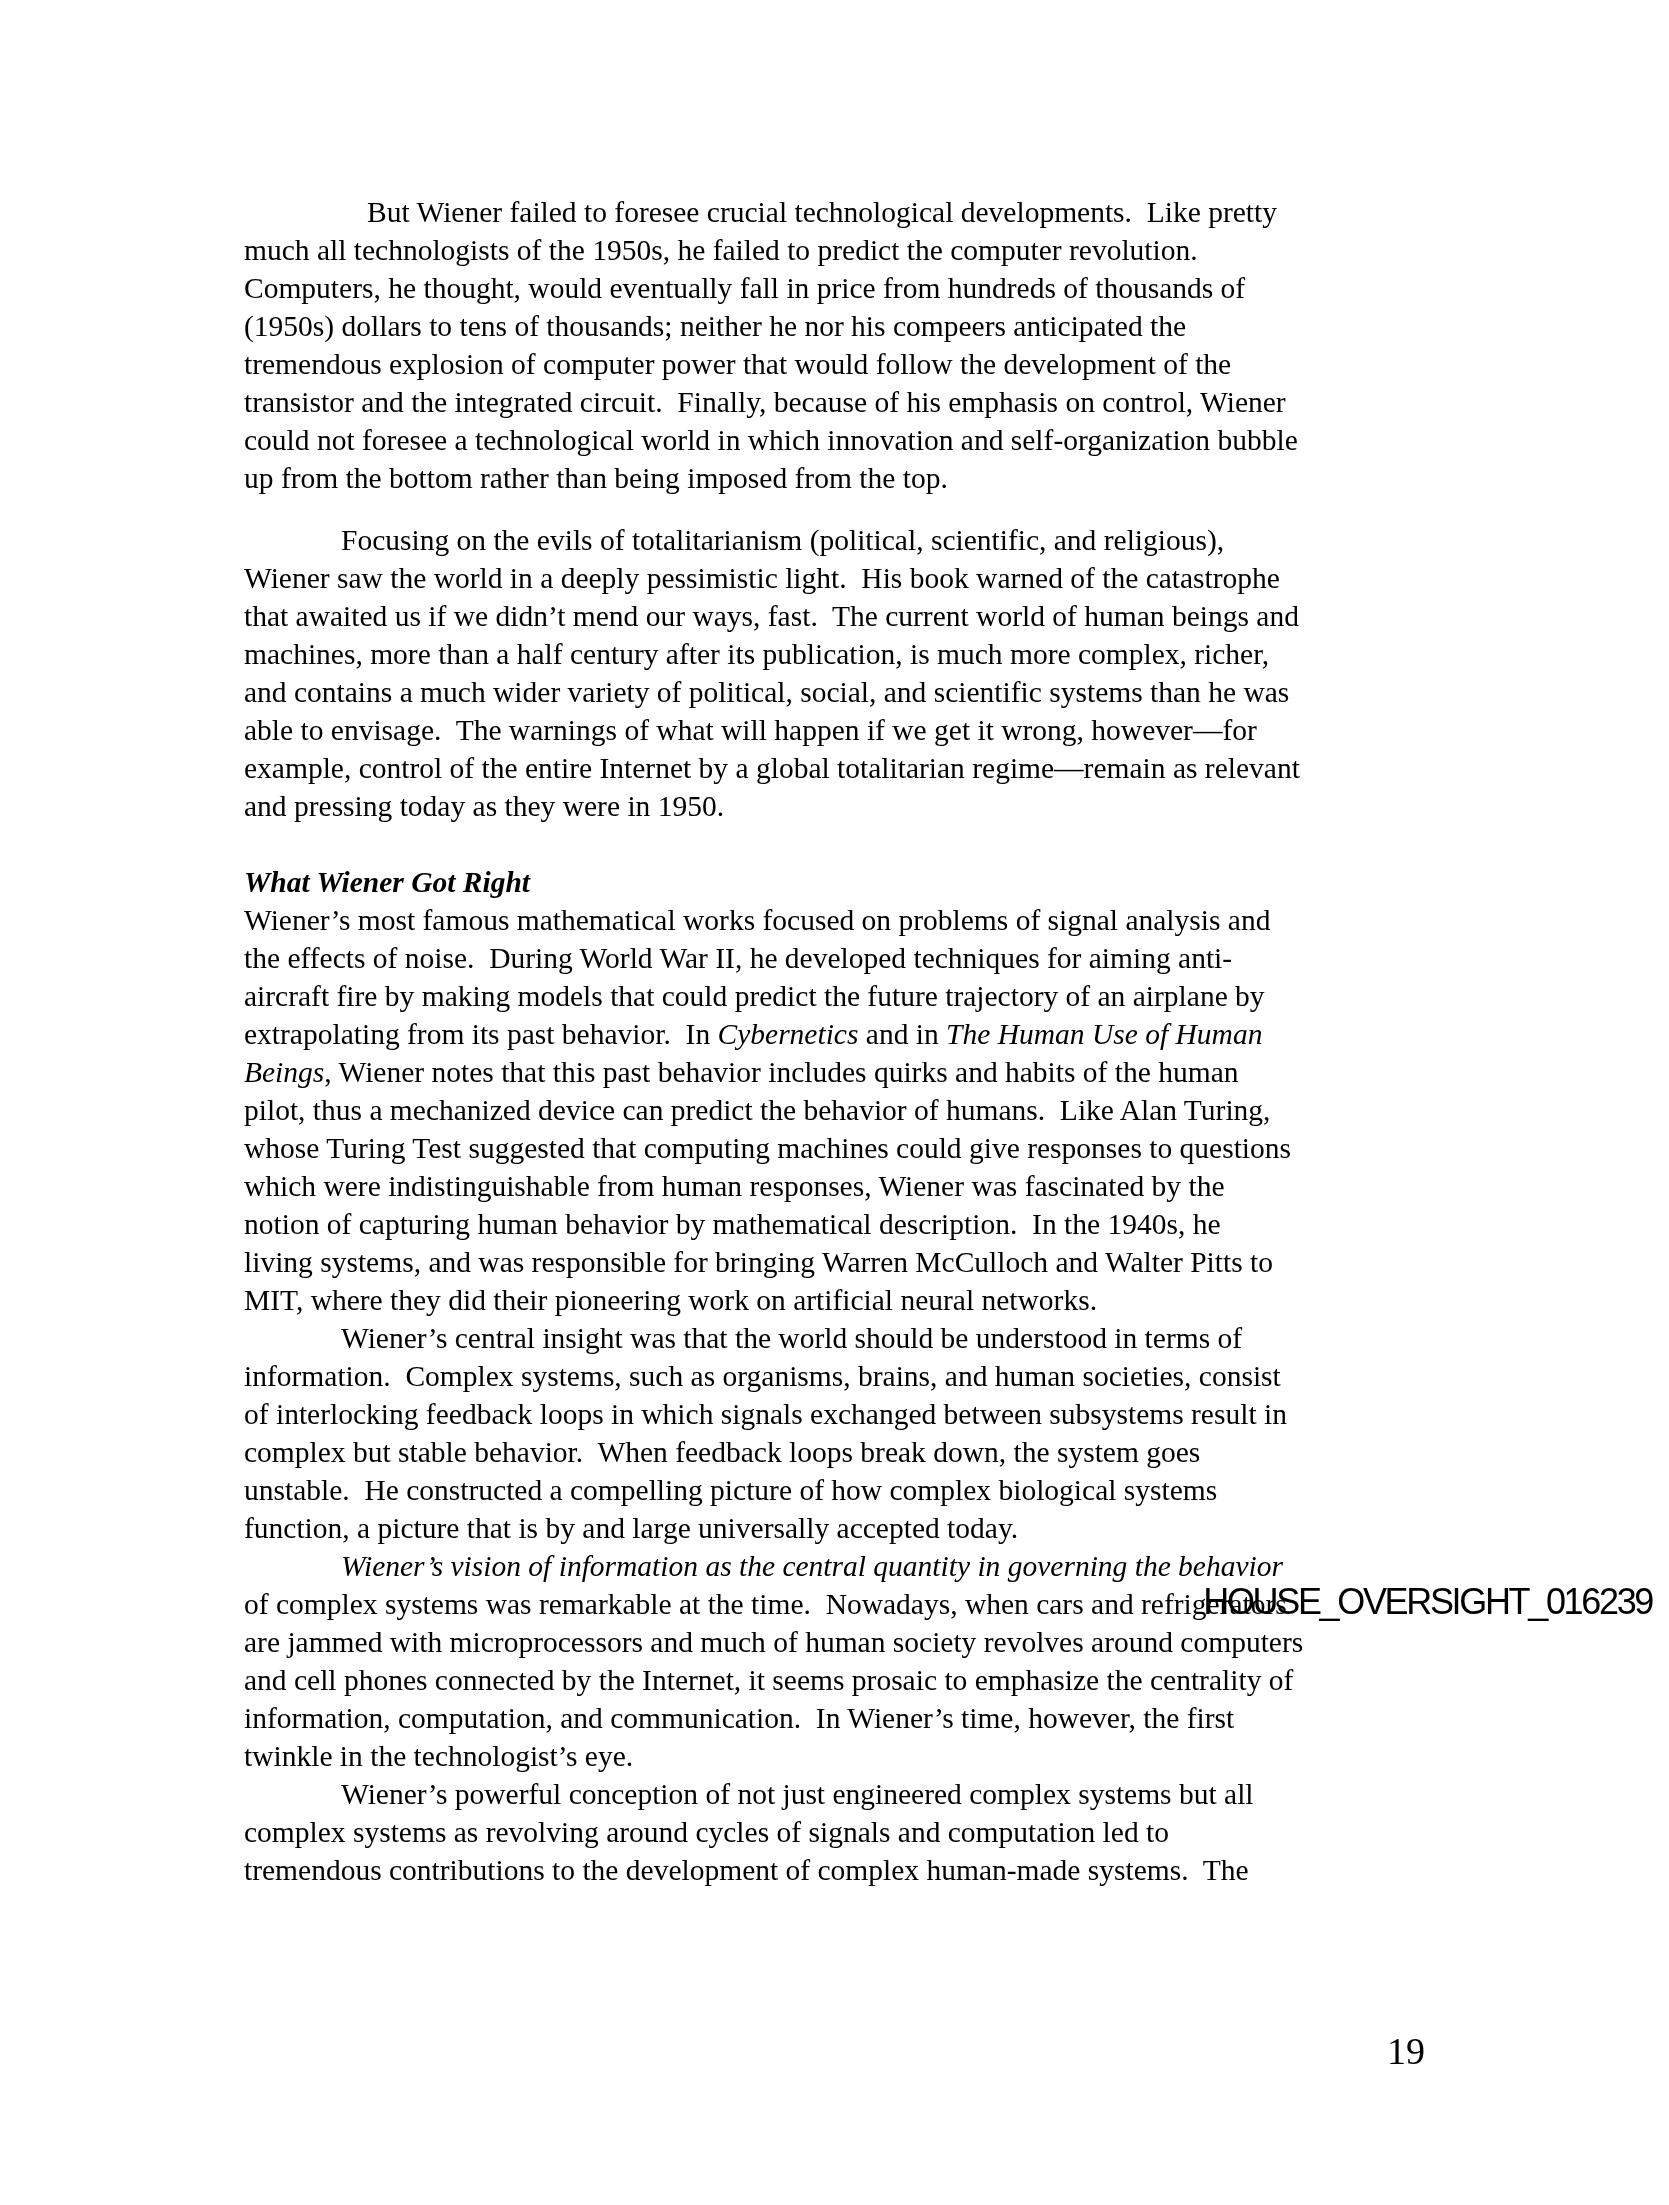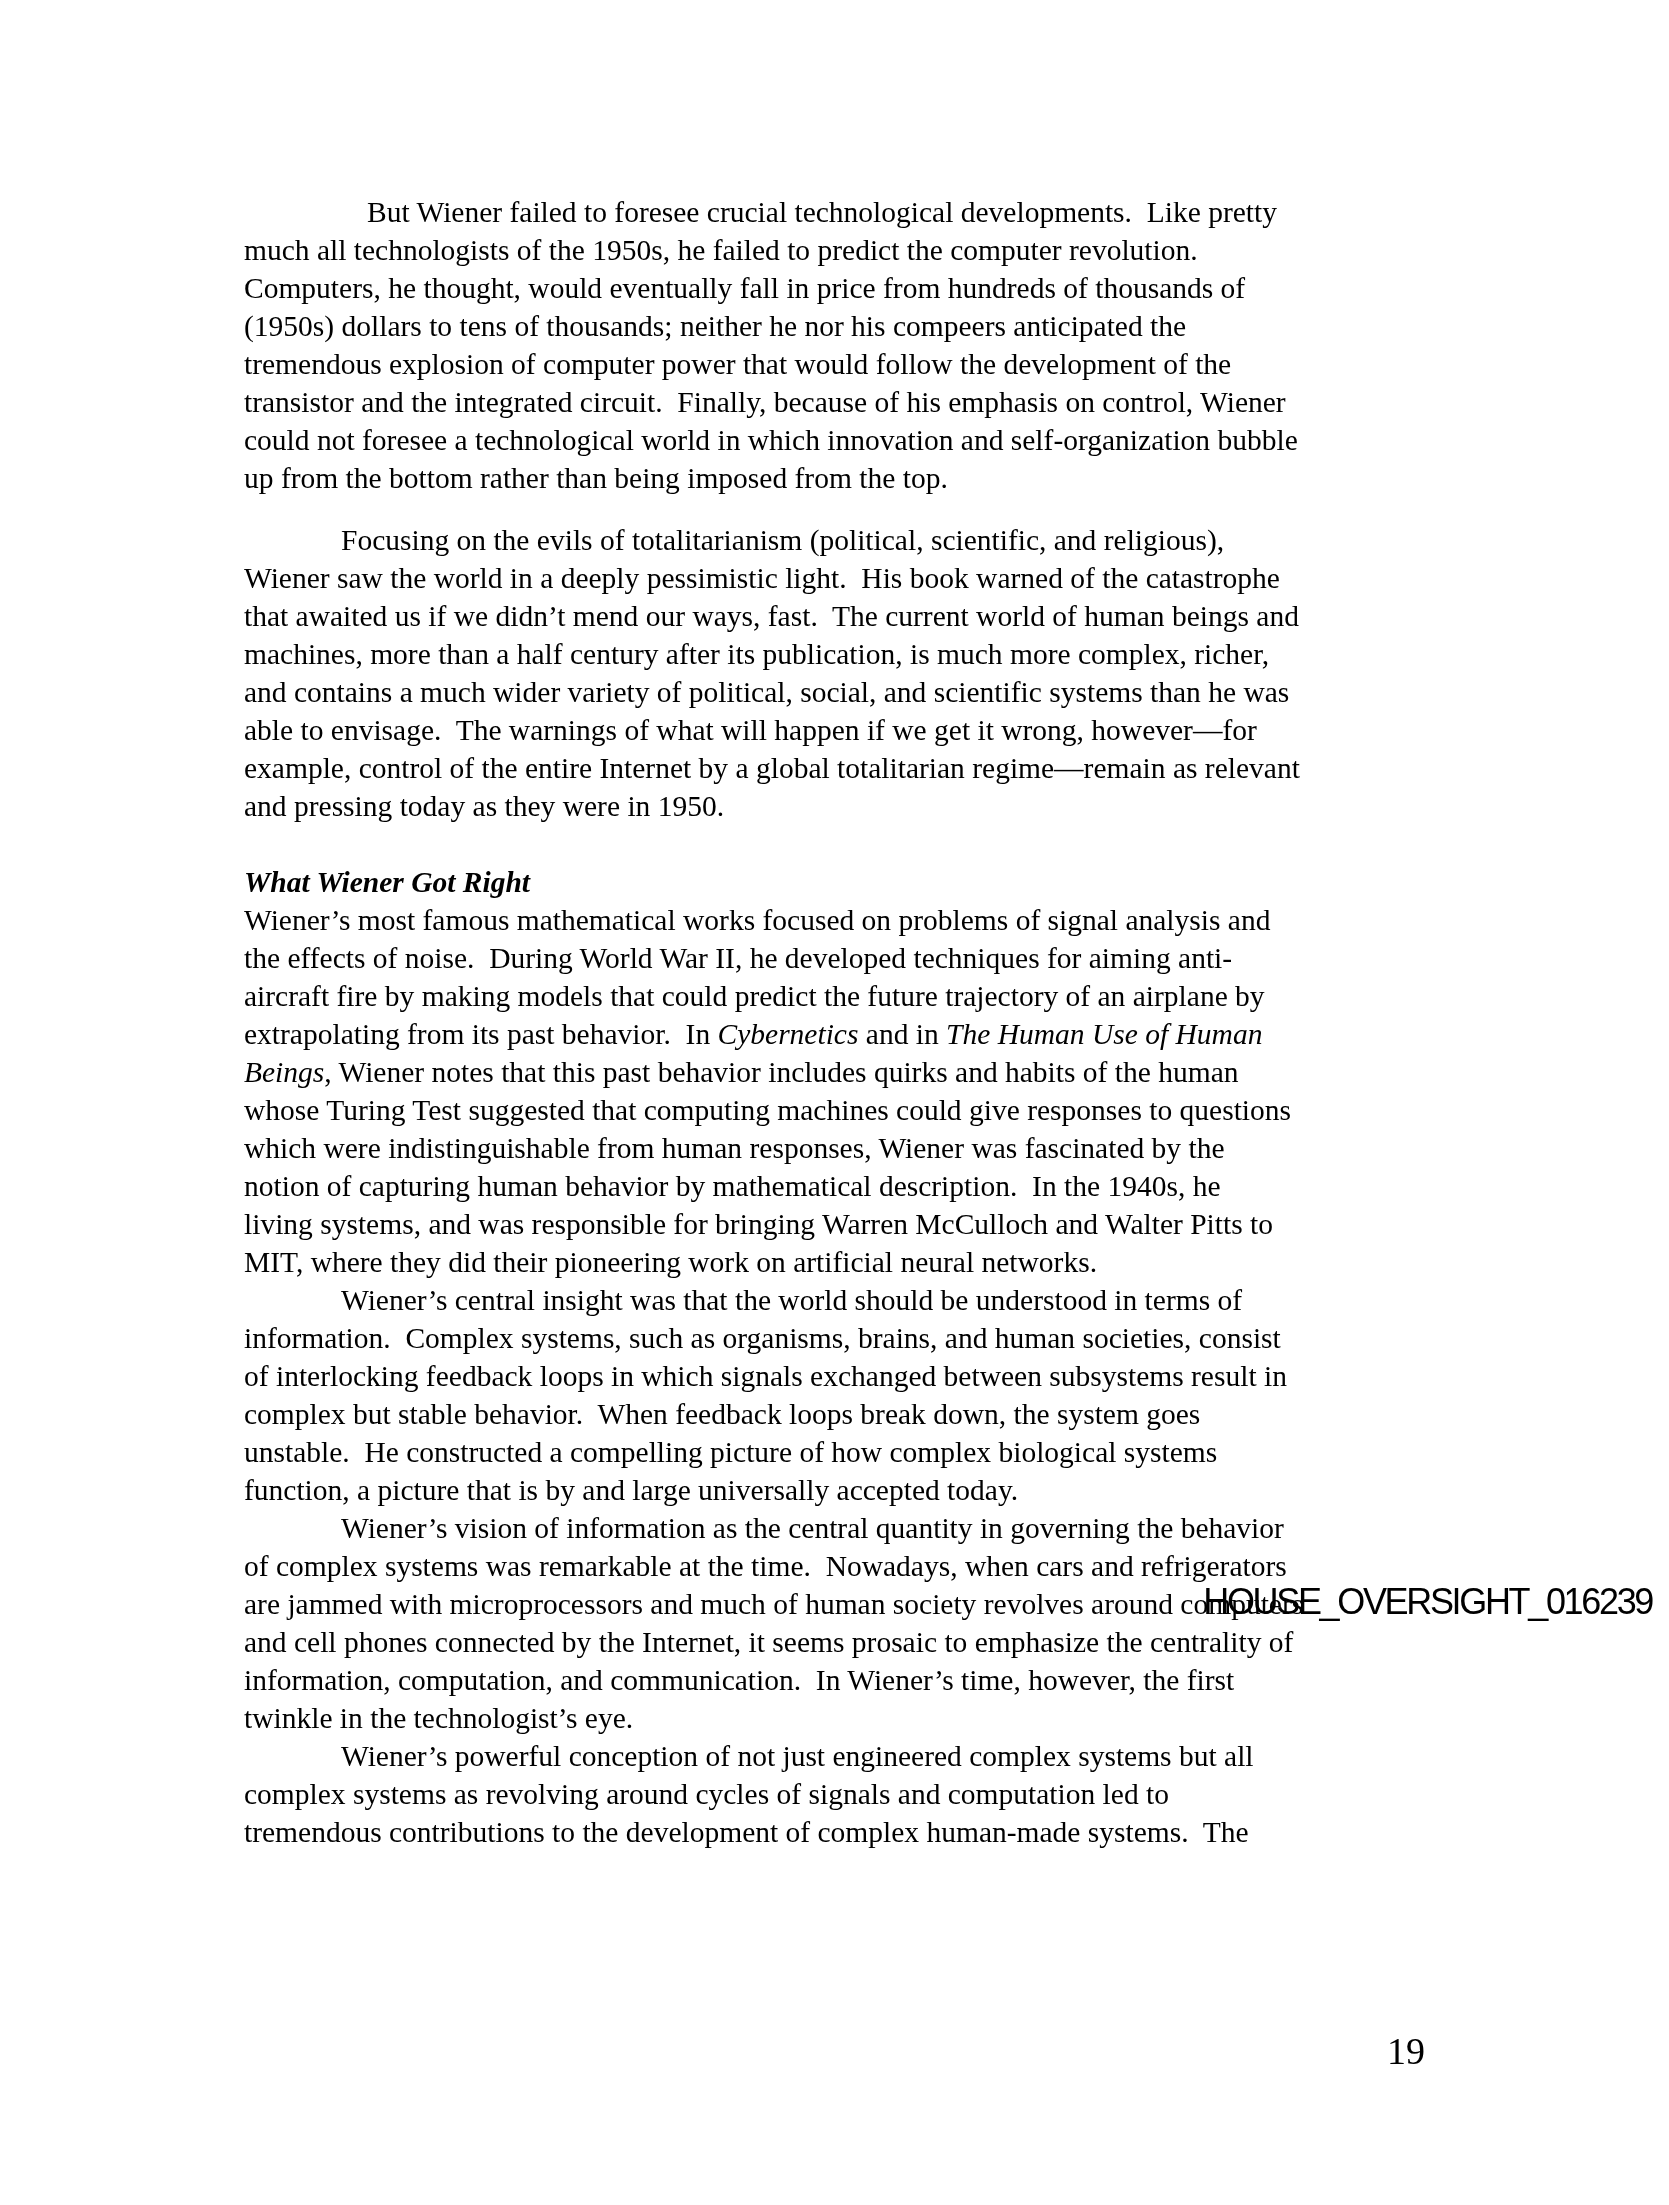--- a/index.html
+++ b/index.html
@@ -84,32 +84,33 @@
       <div class="line">able to envisage.  The warnings of what will happen if we get it wrong, however—for</div>
       <div class="line">example, control of the entire Internet by a global totalitarian regime—remain as relevant</div>
       <div class="line">and pressing today as they were in 1950.</div>
       <div class="line"></div>
       <div class="line heading">What Wiener Got Right</div>
       <div class="line">Wiener’s most famous mathematical works focused on problems of signal analysis and</div>
       <div class="line">the effects of noise.  During World War II, he developed techniques for aiming anti-</div>
       <div class="line">aircraft fire by making models that could predict the future trajectory of an airplane by</div>
       <div class="line">extrapolating from its past behavior.  In <span class="italic">Cybernetics</span> and in <span class="italic">The Human Use of Human</span></div>
       <div class="line"><span class="italic">Beings</span>, Wiener notes that this past behavior includes quirks and habits of the human</div>
+      <div class="line">pilot, thus a mechanized device can predict the behavior of humans.  Like Alan Turing,</div>
       <div class="line">whose Turing Test suggested that computing machines could give responses to questions</div>
       <div class="line">which were indistinguishable from human responses, Wiener was fascinated by the</div>
       <div class="line">notion of capturing human behavior by mathematical description.  In the 1940s, he</div>
       <div class="line">living systems, and was responsible for bringing Warren McCulloch and Walter Pitts to</div>
       <div class="line">MIT, where they did their pioneering work on artificial neural networks.</div>
       <div class="line" style="padding-left: 97px;">Wiener’s central insight was that the world should be understood in terms of</div>
       <div class="line">information.  Complex systems, such as organisms, brains, and human societies, consist</div>
       <div class="line">of interlocking feedback loops in which signals exchanged between subsystems result in</div>
       <div class="line">complex but stable behavior.  When feedback loops break down, the system goes</div>
       <div class="line">unstable.  He constructed a compelling picture of how complex biological systems</div>
       <div class="line">function, a picture that is by and large universally accepted today.</div>
-      <div class="line" style="padding-left: 97px;">Wiener’s vision of information as the central quantity in governing the behavior</div>
+      <div class="line" style="padding-left: 97px; font-style: italic;">Wiener’s vision of information as the central quantity in governing the behavior</div>
       <div class="line">of complex systems was remarkable at the time.  Nowadays, when cars and refrigerators</div>
       <div class="line">are jammed with microprocessors and much of human society revolves around computers</div>
       <div class="line">and cell phones connected by the Internet, it seems prosaic to emphasize the centrality of</div>
       <div class="line">information, computation, and communication.  In Wiener’s time, however, the first</div>
       <div class="line">twinkle in the technologist’s eye.</div>
       <div class="line" style="padding-left: 97px;">Wiener’s powerful conception of not just engineered complex systems but all</div>
       <div class="line">complex systems as revolving around cycles of signals and computation led to</div>
       <div class="line">tremendous contributions to the development of complex human-made systems.  The</div>
     </div>
 

